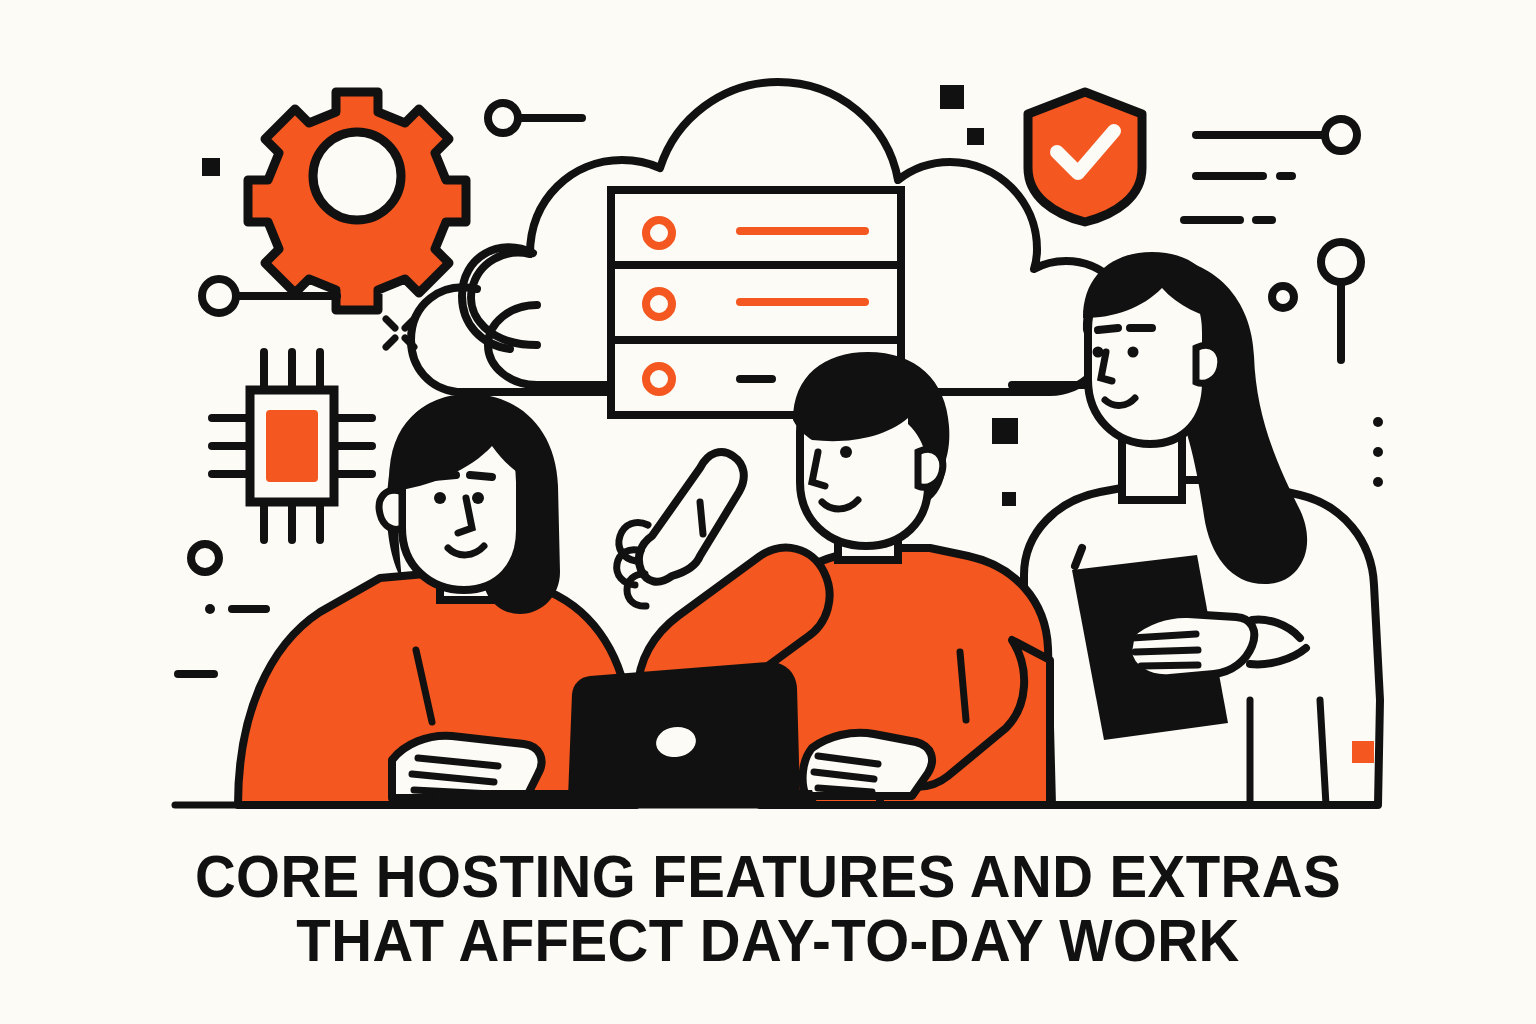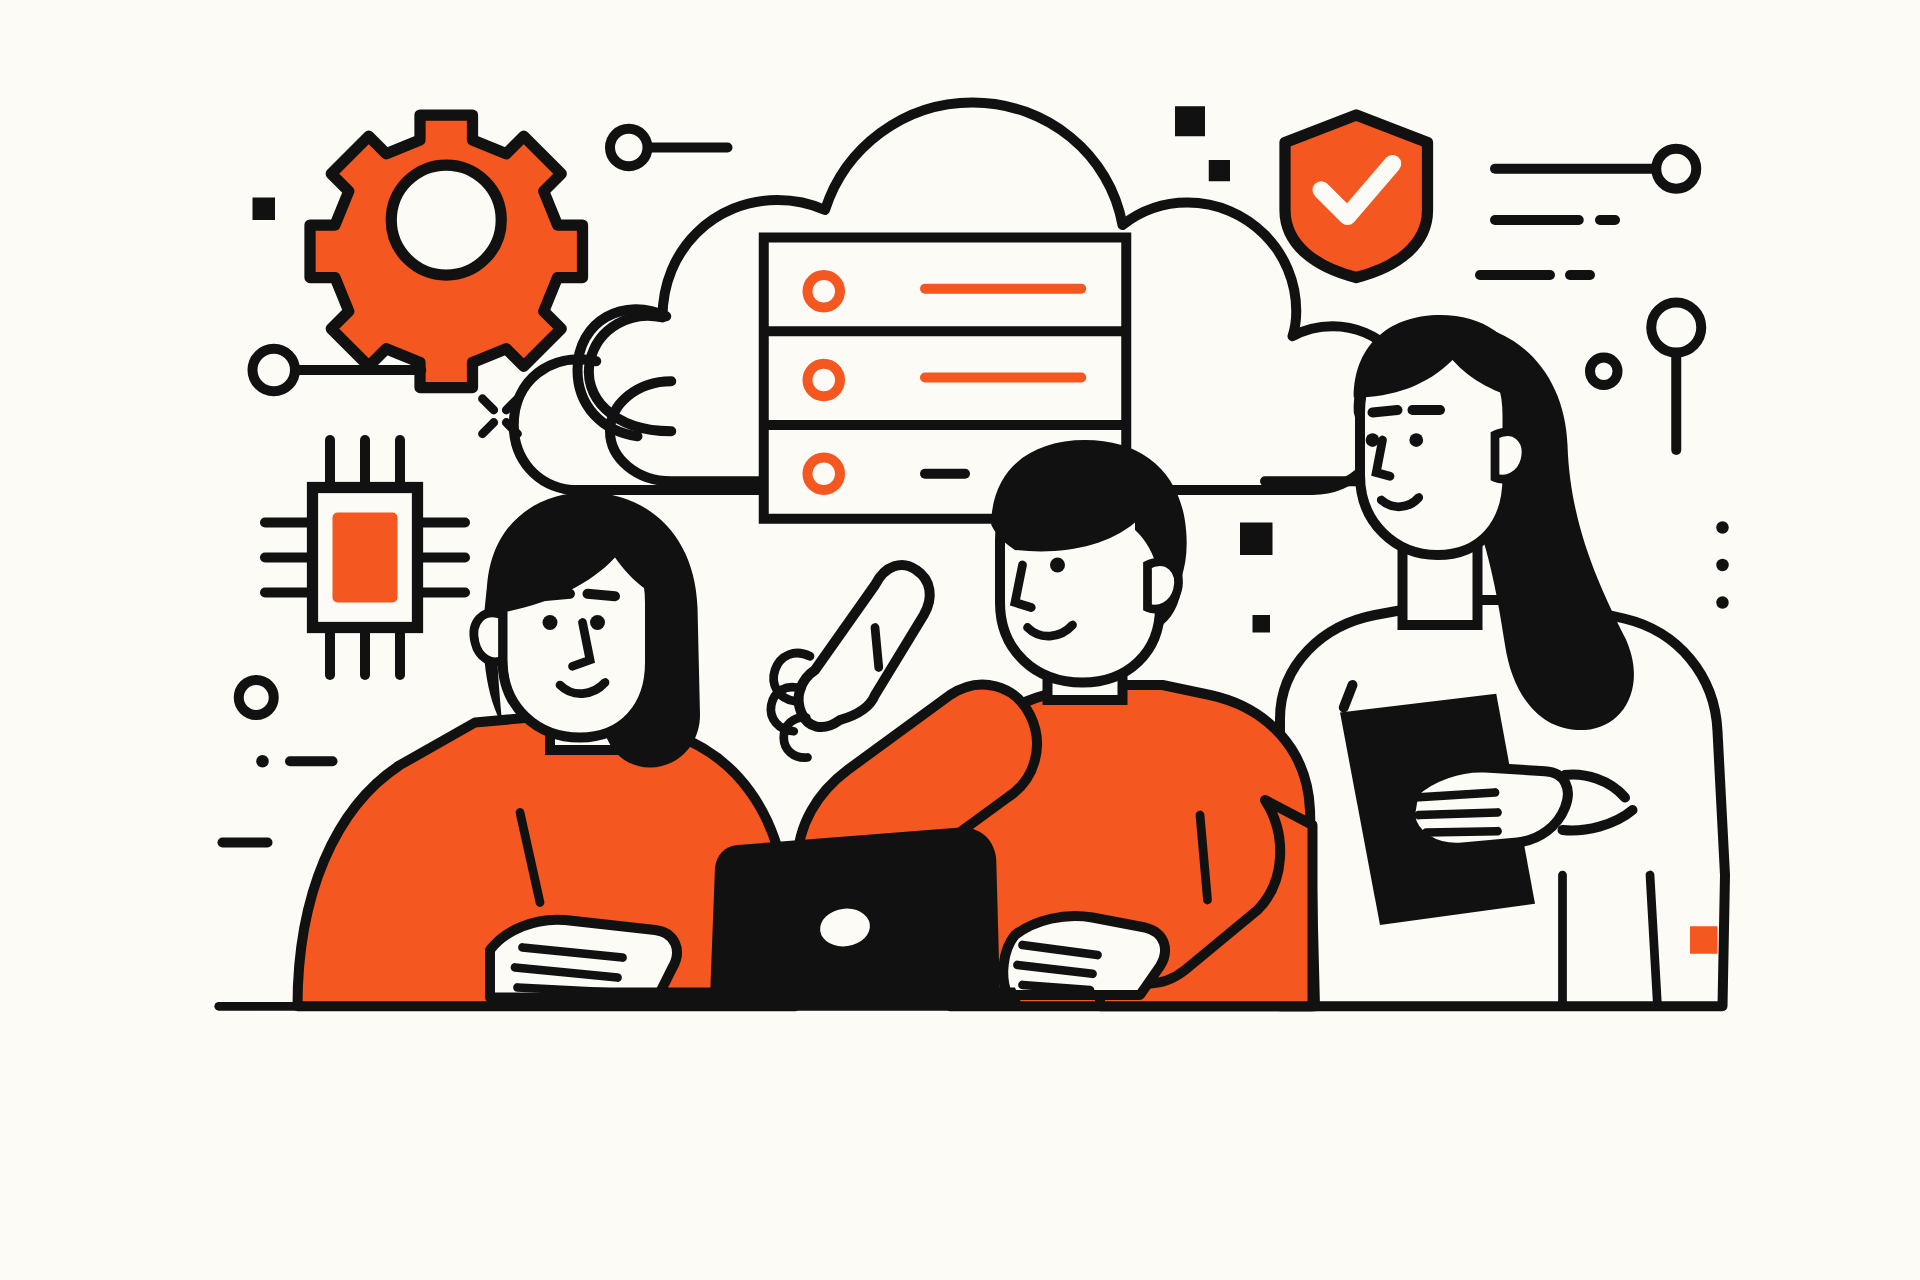--- a/index.html
+++ b/index.html
@@ -420,14 +420,18 @@
     <circle cx="210" cy="609" r="5" fill="#111111"></circle>
     <line x1="232" y1="609" x2="266" y2="609" stroke="#111111" stroke-width="8" stroke-linecap="round"></line>
     <line x1="178" y1="674" x2="214" y2="674" stroke="#111111" stroke-width="8" stroke-linecap="round"></line>
 
     <rect x="1352" y="741" width="22" height="22" fill="#f4571f"></rect>
 
     <line x1="175" y1="805" x2="1375" y2="805" stroke="#111111" stroke-width="7" stroke-linecap="round"></line>
 
   </svg>
 
+  <div id="title-block">
+    <span class="title-line title-line-1">CORE HOSTING FEATURES AND EXTRAS</span>
+    <span class="title-line title-line-2">THAT AFFECT DAY-TO-DAY WORK</span>
+  </div>
 
 </div>
 
 </body></html>

